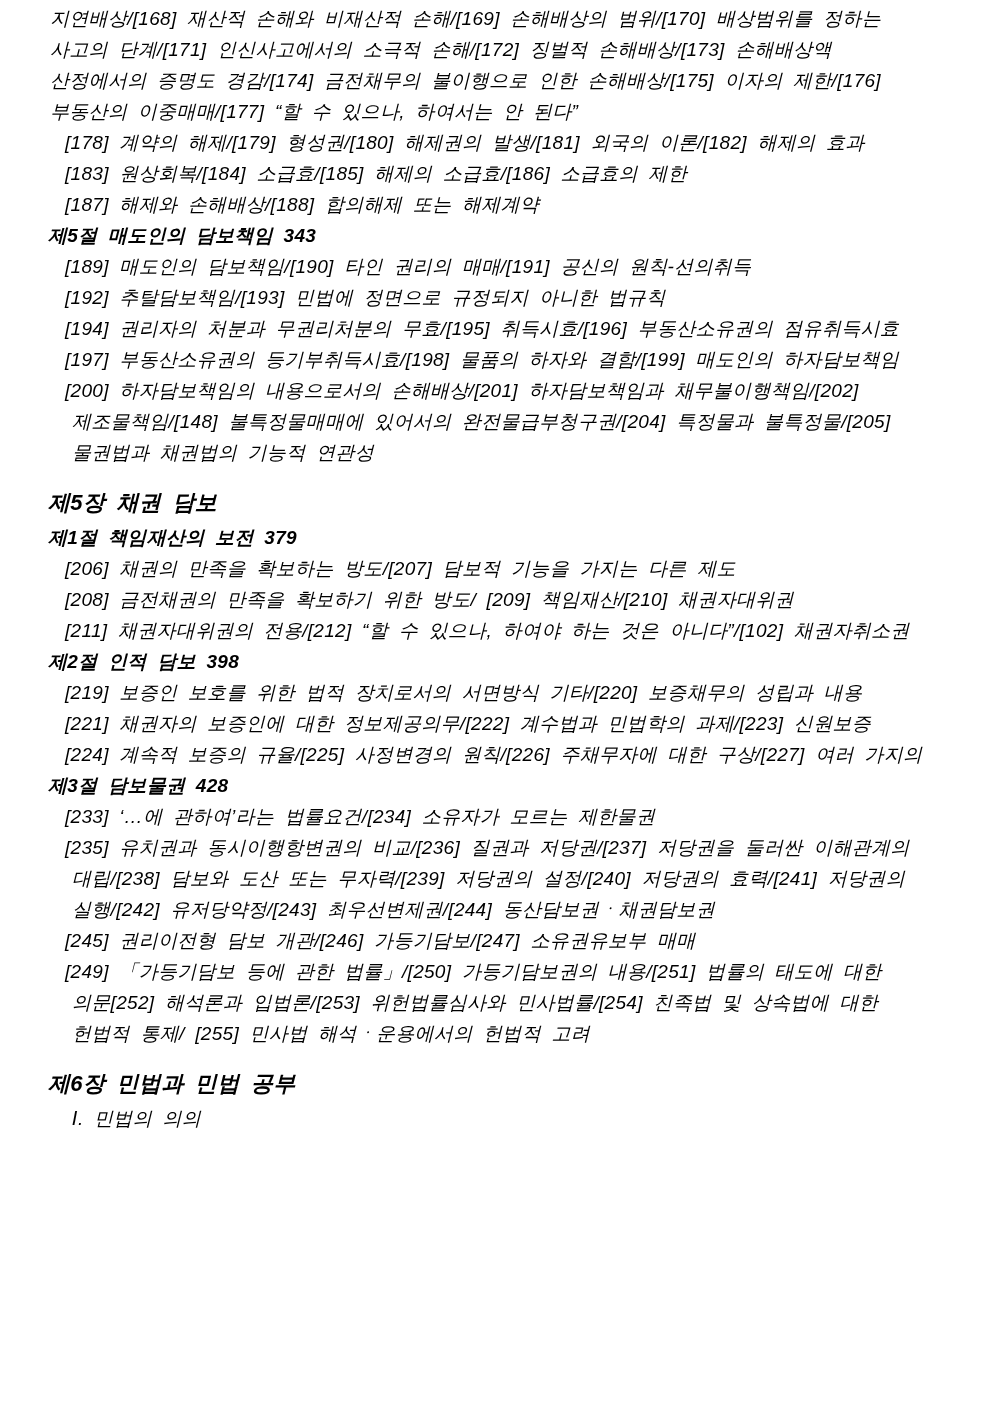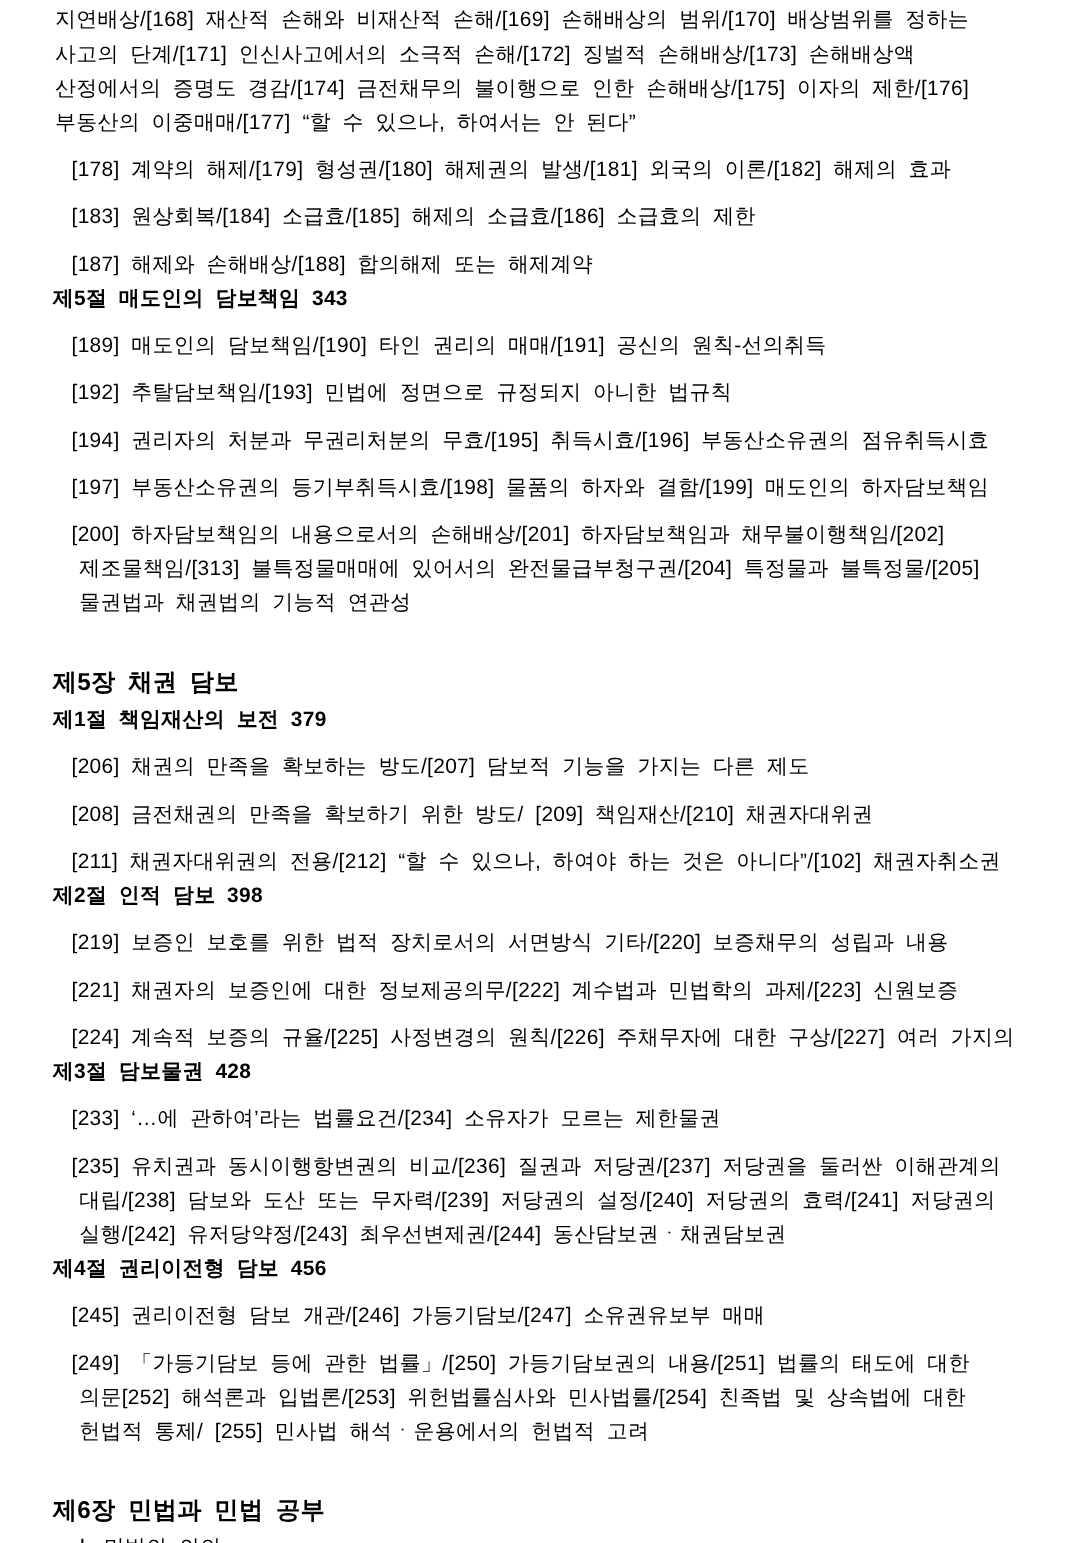--- a/index.html
+++ b/index.html
@@ -20,38 +20,39 @@
   }
   .toc {
     width: 100%;
   }
   .line {
     font-size: 19px;
     line-height: 31px;
     letter-spacing: 0.3px;
     word-spacing: 5px;
     white-space: pre;
+    font-style: italic;
   }
   
   .line.cont   { padding-left: 2px; }
   
-  .line.item   { padding-left: 17px; margin-top: 12px; }
+  .line.item   { padding-left: 17px; }
   
   .line.wrap   { padding-left: 24px; }
   
   .line.section {
     font-weight: bold;
     padding-left: 0;
   }
   
   .line.chapter {
     font-weight: bold;
     font-size: 22px;
     line-height: 38px;
-    margin-top: 37px;
+    margin-top: 16px;
     padding-left: 0;
   }
   
   .line.roman  { padding-left: 24px; }
 </style>
 </head>
 <body>
 
 <div class="page">
   <div class="toc">
@@ -62,37 +63,36 @@
       <div class="line cont">부동산의 이중매매/[177] “할 수 있으나, 하여서는 안 된다”</div>
       <div class="line item">[178] 계약의 해제/[179] 형성권/[180] 해제권의 발생/[181] 외국의 이론/[182] 해제의 효과</div>
       <div class="line item">[183] 원상회복/[184] 소급효/[185] 해제의 소급효/[186] 소급효의 제한</div>
       <div class="line item">[187] 해제와 손해배상/[188] 합의해제 또는 해제계약</div>
       <div class="line section">제5절 매도인의 담보책임 343</div>
       <div class="line item">[189] 매도인의 담보책임/[190] 타인 권리의 매매/[191] 공신의 원칙-선의취득</div>
       <div class="line item">[192] 추탈담보책임/[193] 민법에 정면으로 규정되지 아니한 법규칙</div>
       <div class="line item">[194] 권리자의 처분과 무권리처분의 무효/[195] 취득시효/[196] 부동산소유권의 점유취득시효</div>
       <div class="line item">[197] 부동산소유권의 등기부취득시효/[198] 물품의 하자와 결함/[199] 매도인의 하자담보책임</div>
       <div class="line item">[200] 하자담보책임의 내용으로서의 손해배상/[201] 하자담보책임과 채무불이행책임/[202]</div>
-      <div class="line wrap">제조물책임/[313] 불특정물매매에 있어서의 완전물급부청구권/[204] 특정물과 불특정물/[205]</div>
+      <div class="line wrap">제조물책임/[148] 불특정물매매에 있어서의 완전물급부청구권/[204] 특정물과 불특정물/[205]</div>
       <div class="line wrap">물권법과 채권법의 기능적 연관성</div>
       <div class="line chapter">제5장 채권 담보</div>
       <div class="line section">제1절 책임재산의 보전 379</div>
       <div class="line item">[206] 채권의 만족을 확보하는 방도/[207] 담보적 기능을 가지는 다른 제도</div>
       <div class="line item">[208] 금전채권의 만족을 확보하기 위한 방도/ [209] 책임재산/[210] 채권자대위권</div>
       <div class="line item">[211] 채권자대위권의 전용/[212] “할 수 있으나, 하여야 하는 것은 아니다”/[102] 채권자취소권</div>
       <div class="line section">제2절 인적 담보 398</div>
       <div class="line item">[219] 보증인 보호를 위한 법적 장치로서의 서면방식 기타/[220] 보증채무의 성립과 내용</div>
       <div class="line item">[221] 채권자의 보증인에 대한 정보제공의무/[222] 계수법과 민법학의 과제/[223] 신원보증</div>
       <div class="line item">[224] 계속적 보증의 규율/[225] 사정변경의 원칙/[226] 주채무자에 대한 구상/[227] 여러 가지의</div>
       <div class="line section">제3절 담보물권 428</div>
       <div class="line item">[233] ‘…에 관하여’라는 법률요건/[234] 소유자가 모르는 제한물권</div>
       <div class="line item">[235] 유치권과 동시이행항변권의 비교/[236] 질권과 저당권/[237] 저당권을 둘러싼 이해관계의</div>
       <div class="line wrap">대립/[238] 담보와 도산 또는 무자력/[239] 저당권의 설정/[240] 저당권의 효력/[241] 저당권의</div>
       <div class="line wrap">실행/[242] 유저당약정/[243] 최우선변제권/[244] 동산담보권ㆍ채권담보권</div>
-      <div class="line section">제4절 권리이전형 담보 456</div>
       <div class="line item">[245] 권리이전형 담보 개관/[246] 가등기담보/[247] 소유권유보부 매매</div>
       <div class="line item">[249] 「가등기담보 등에 관한 법률」/[250] 가등기담보권의 내용/[251] 법률의 태도에 대한</div>
       <div class="line wrap">의문[252] 해석론과 입법론/[253] 위헌법률심사와 민사법률/[254] 친족법 및 상속법에 대한</div>
       <div class="line wrap">헌법적 통제/ [255] 민사법 해석ㆍ운용에서의 헌법적 고려</div>
       <div class="line chapter">제6장 민법과 민법 공부</div>
       <div class="line roman">Ⅰ. 민법의 의의</div>
     </div>
 </div>
 
 </body></html>

